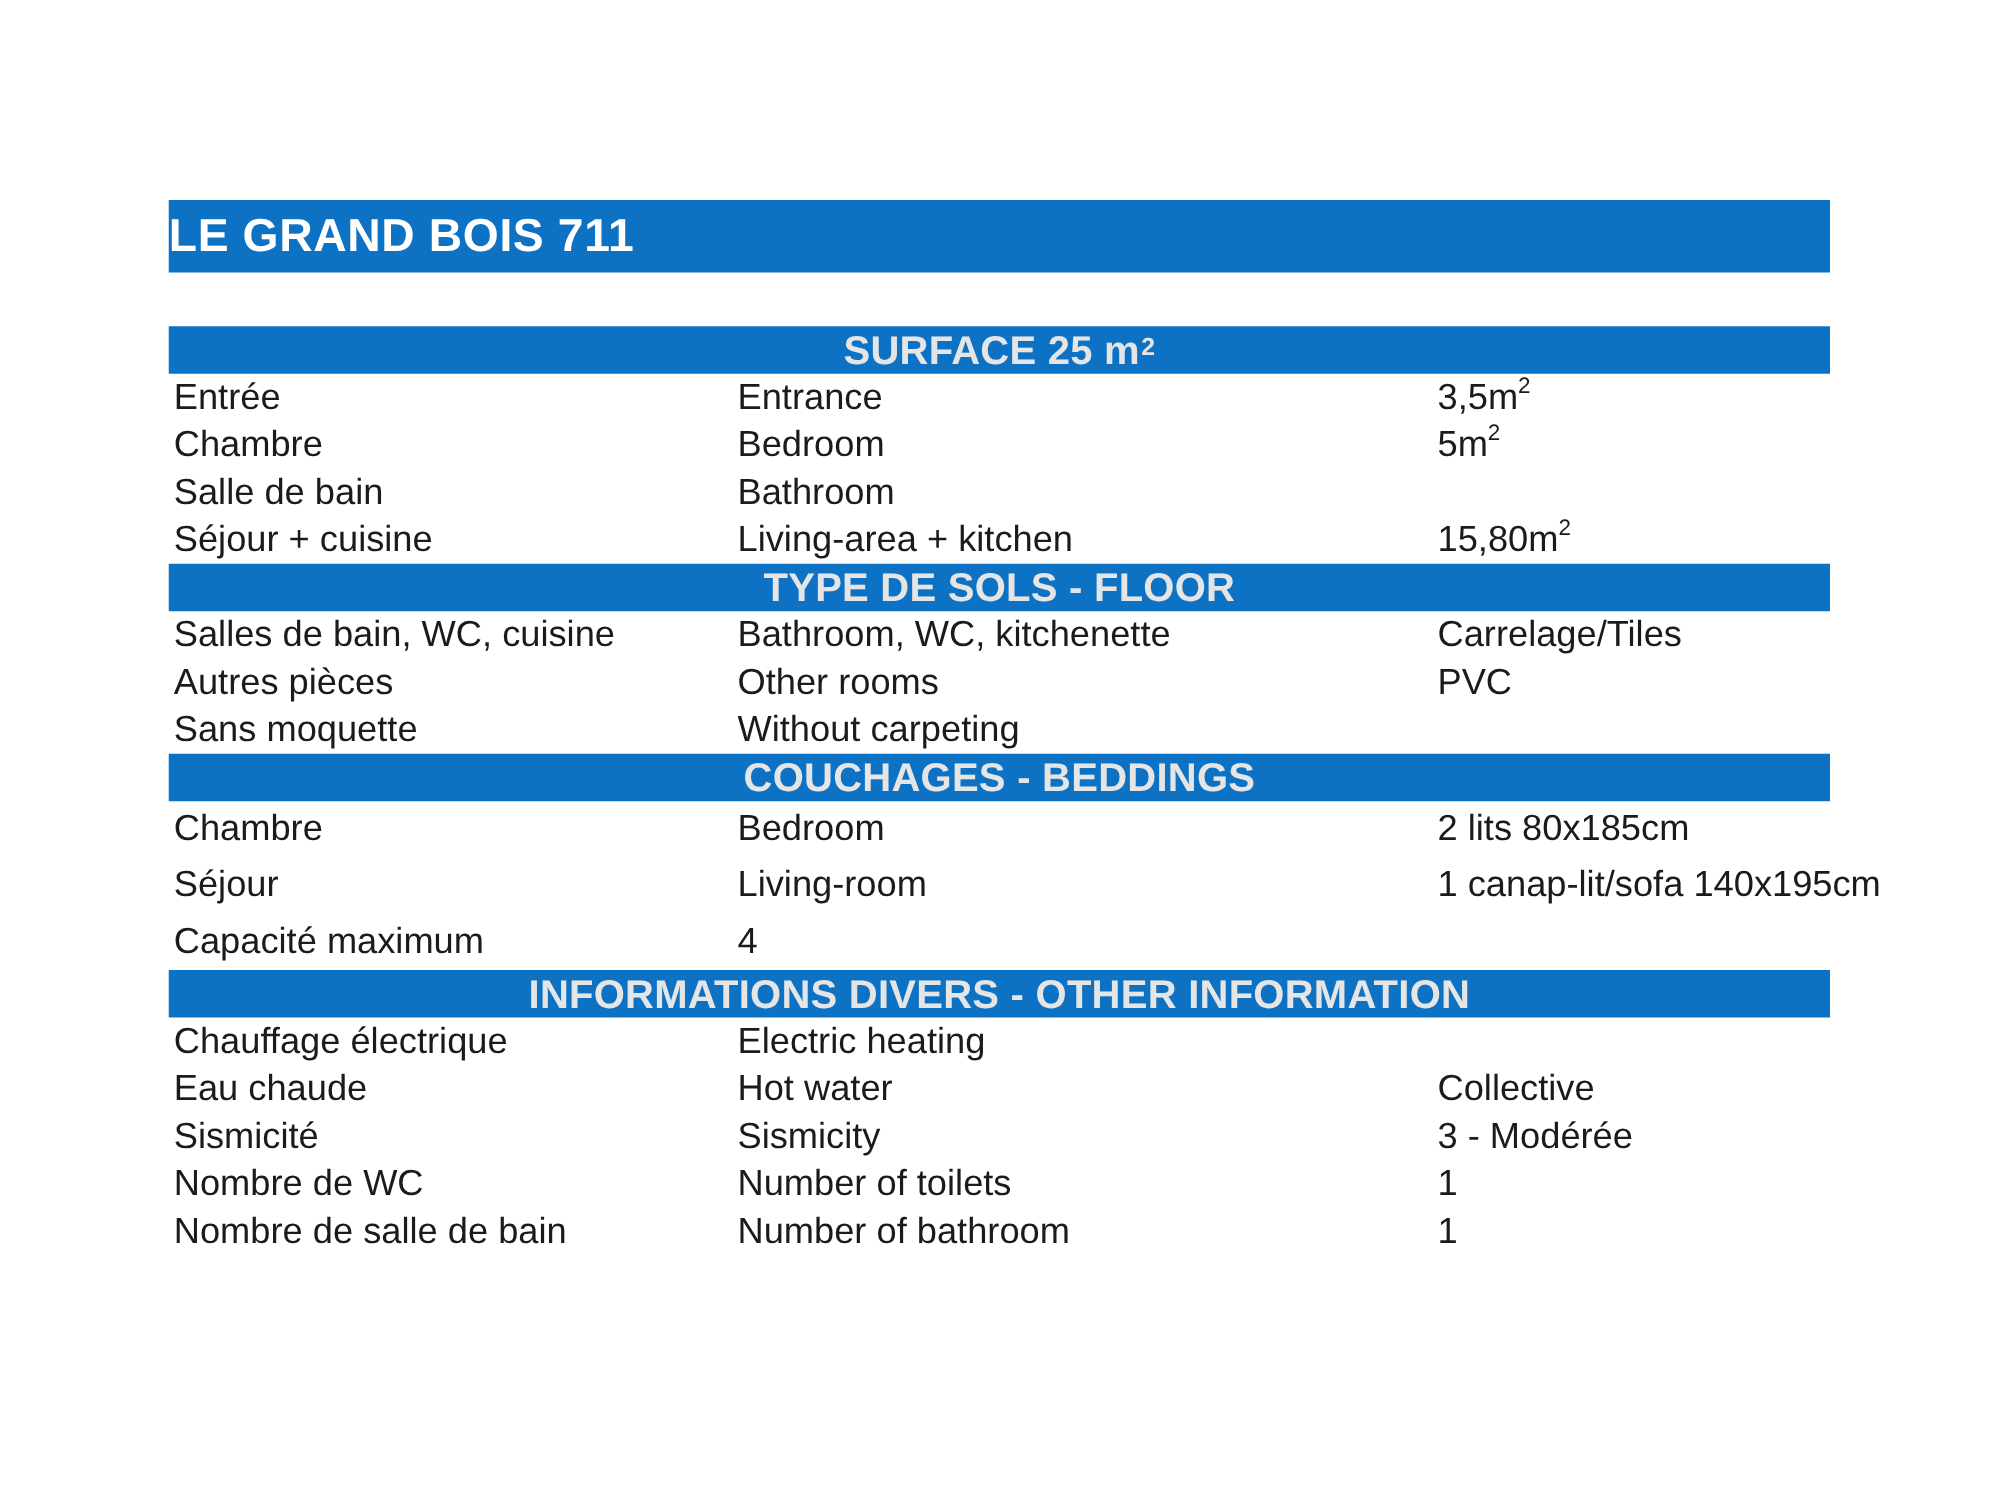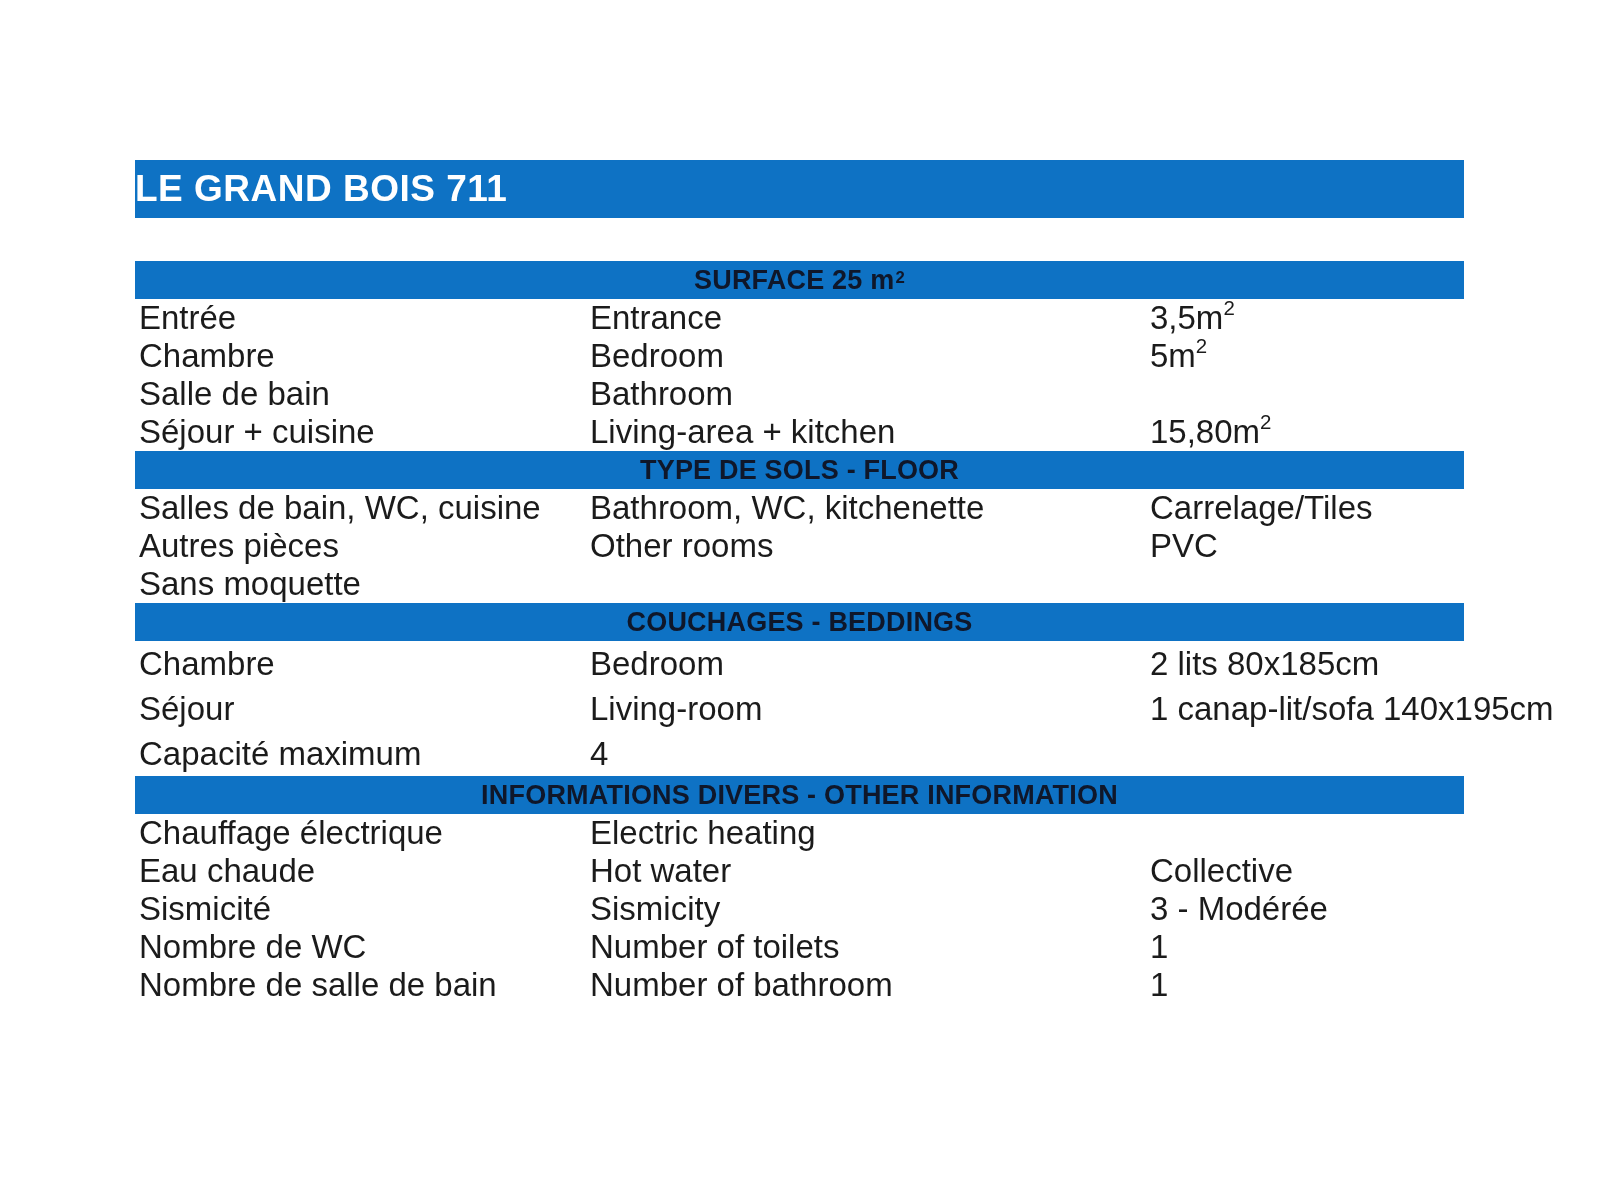--- a/index.html
+++ b/index.html
@@ -29,41 +29,41 @@
     font-size: 37px;
     letter-spacing: 0.5px;
     display: flex;
     align-items: center;
     justify-content: flex-start;
     margin-bottom: 43px;
   }
   .section-header {
     height: 38px;
     background: #0e72c4;
-    color: #0f172a;
+    color: #e5e5e5;
     font-weight: bold;
-    font-size: 27px;
+    font-size: 32px;
     display: flex;
     align-items: center;
     justify-content: center;
     letter-spacing: 0.2px;
   }
   .section-header sup {
     font-size: 0.62em;
     vertical-align: super;
     line-height: 0;
     margin-left: 1px;
     position: relative;
     top: -2px;
   }
   .row {
     height: 38px;
     display: flex;
     align-items: center;
-    font-size: 33px;
+    font-size: 29px;
     color: #1b1b1b;
     padding: 0 9px 0 4px;
     box-sizing: border-box;
   }
   .row.tall { height: 45px; }
   .row .c1 {
     width: 451px;
     flex: 0 0 451px;
     white-space: nowrap;
     overflow: hidden;
@@ -126,20 +126,21 @@
           <span class="c2">Bathroom, WC, kitchenette</span>
           <span class="c3">Carrelage/Tiles</span>
         </div>
         <div class="row">
           <span class="c1">Autres pièces</span>
           <span class="c2">Other rooms</span>
           <span class="c3">PVC</span>
         </div>
         <div class="row">
           <span class="c1">Sans moquette</span>
+          <span class="c2">Without carpeting</span>
           <span class="c3"></span>
         </div>
         <div class="section-header">
           <span>COUCHAGES - BEDDINGS</span>
         </div>
         <div class="row tall">
           <span class="c1">Chambre</span>
           <span class="c2">Bedroom</span>
           <span class="c3">2 lits 80x185cm</span>
         </div>

